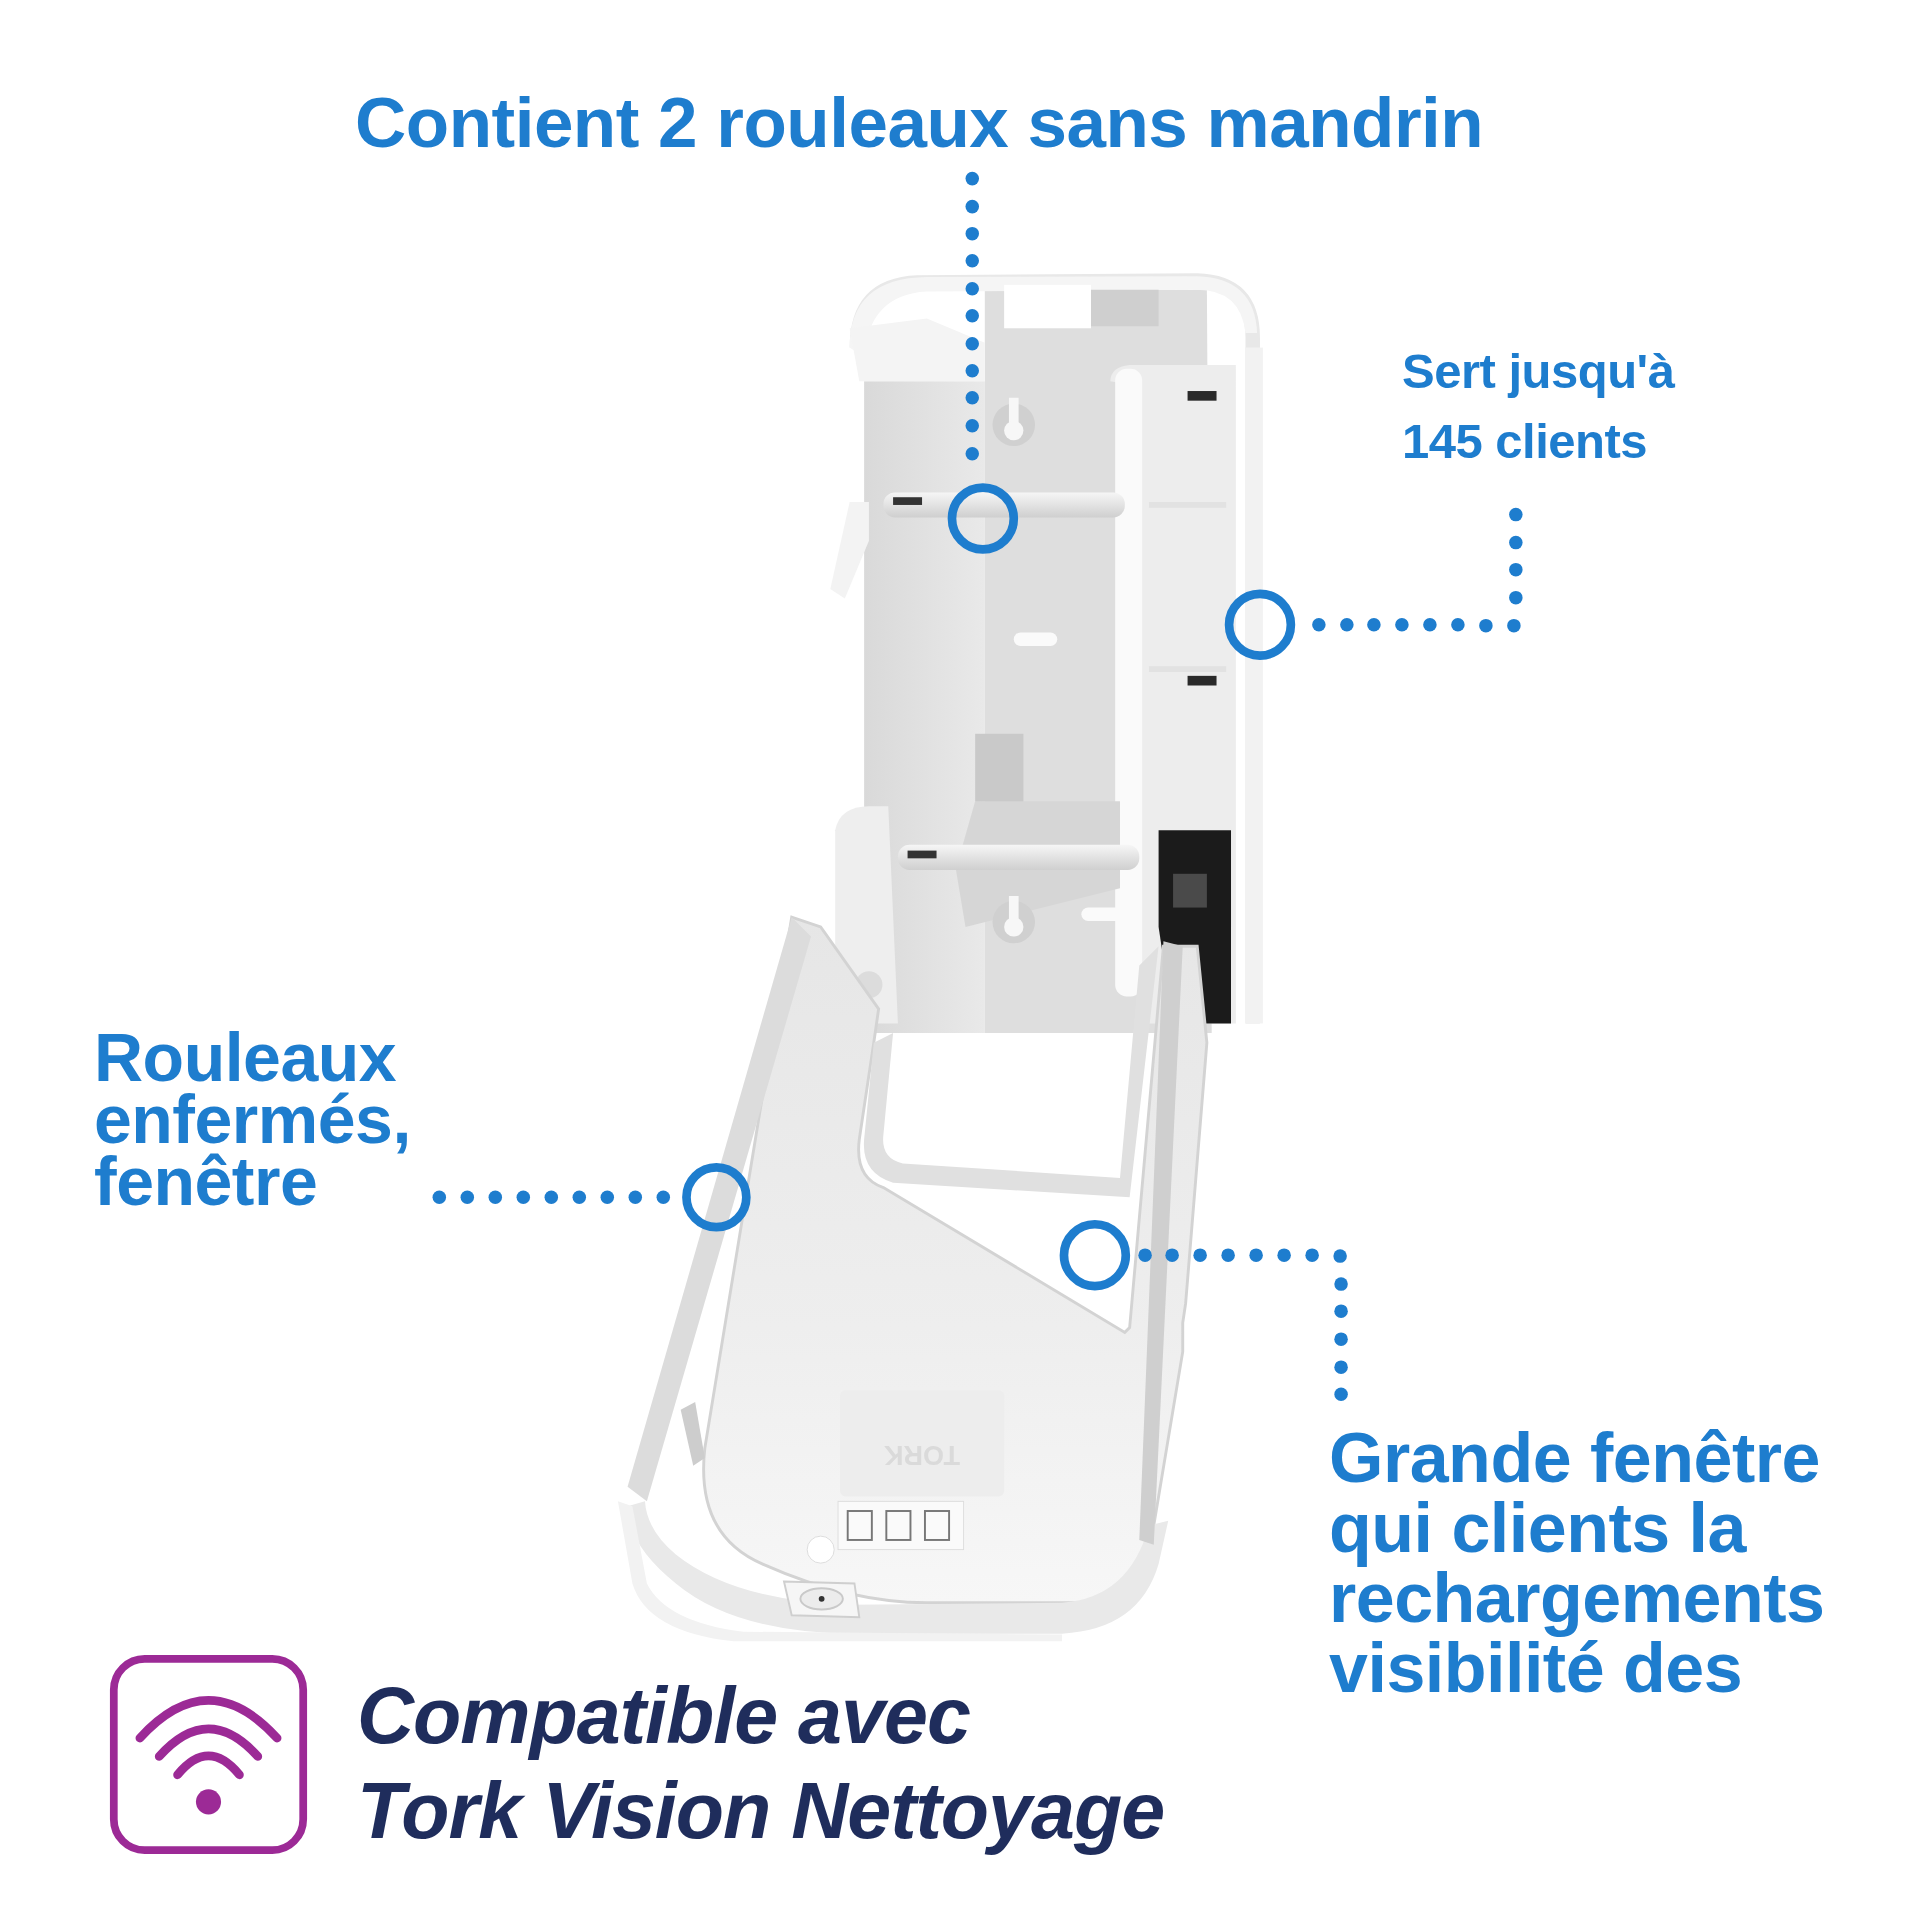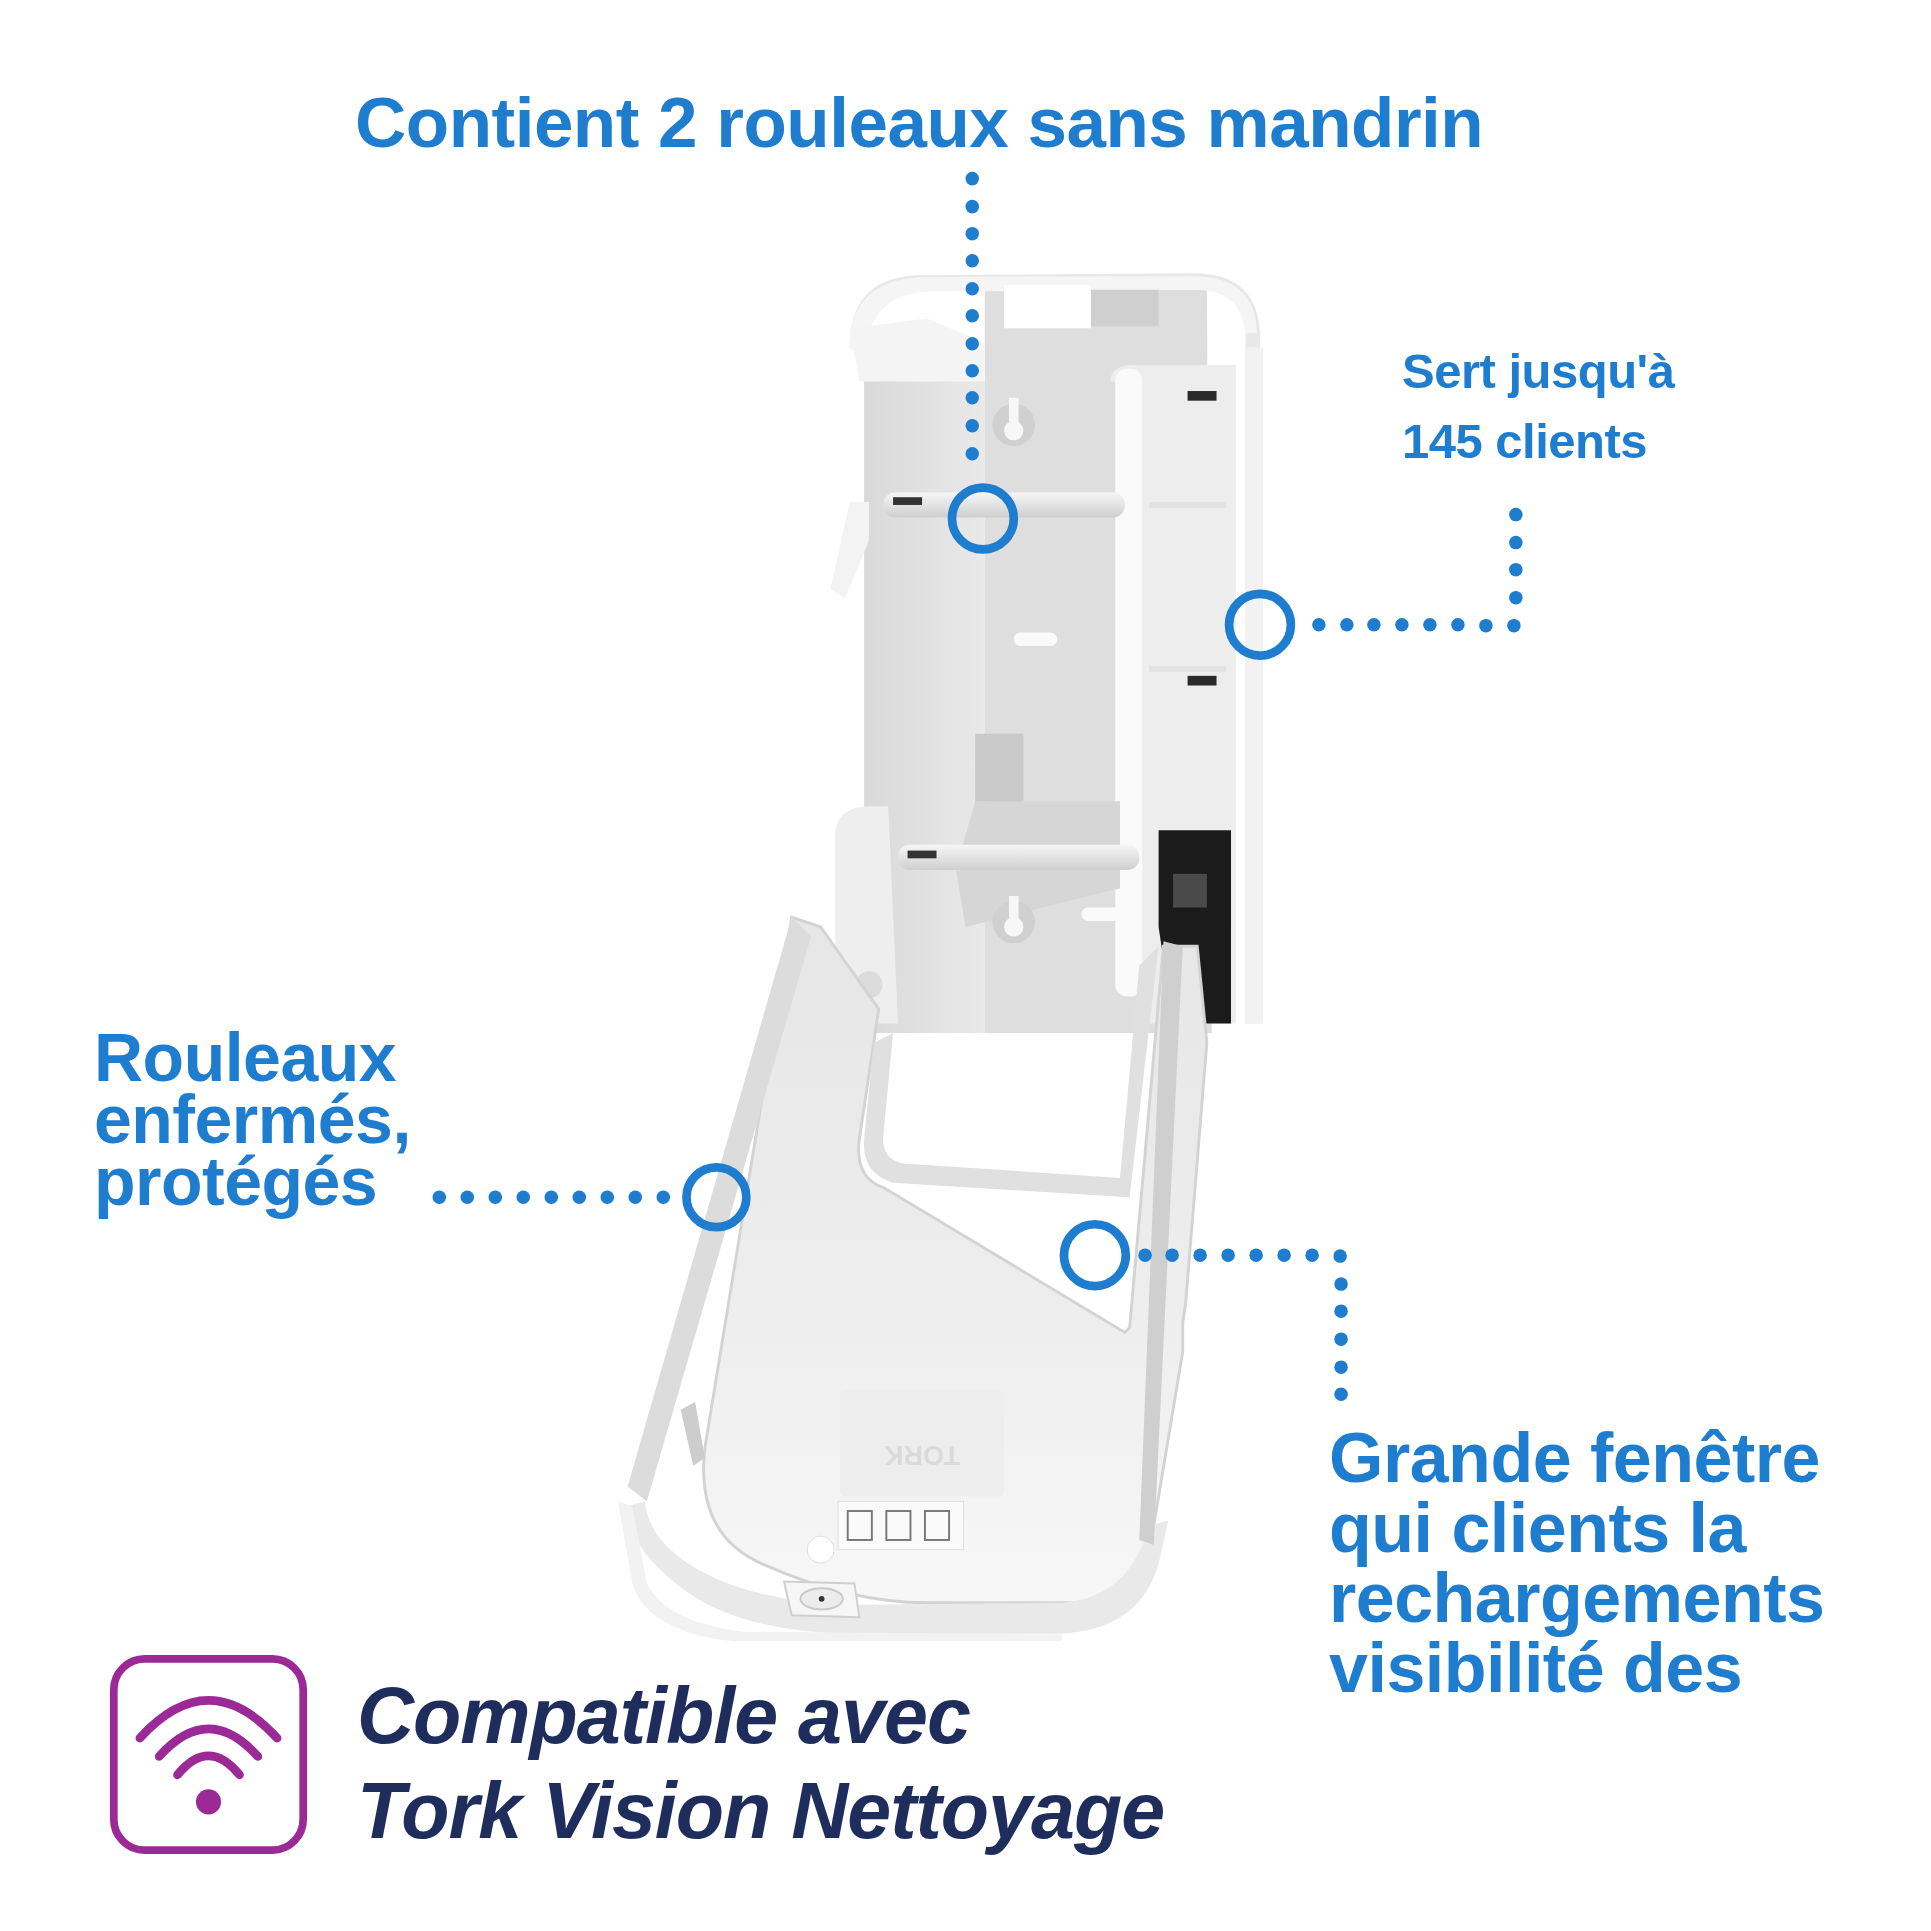--- a/index.html
+++ b/index.html
@@ -191,21 +191,21 @@
 </div>
 
 <div id="callout-right" class="callout">
   <span class="line">Sert jusqu'à</span>
   <span class="line">145 clients</span>
 </div>
 
 <div id="callout-left" class="callout">
   <span class="line">Rouleaux</span>
   <span class="line">enfermés,</span>
-  <span class="line">protégés</span>
+  <span class="line">fenêtre</span>
 </div>
 
 <div id="callout-bottom-right" class="callout">
   <span class="line">Grande fenêtre</span>
   <span class="line">qui clients la</span>
   <span class="line">rechargements</span>
   <span class="line">visibilité des</span>
 </div>
 
 <svg id="compat-icon" viewBox="0 0 208 210" xmlns="http://www.w3.org/2000/svg">

